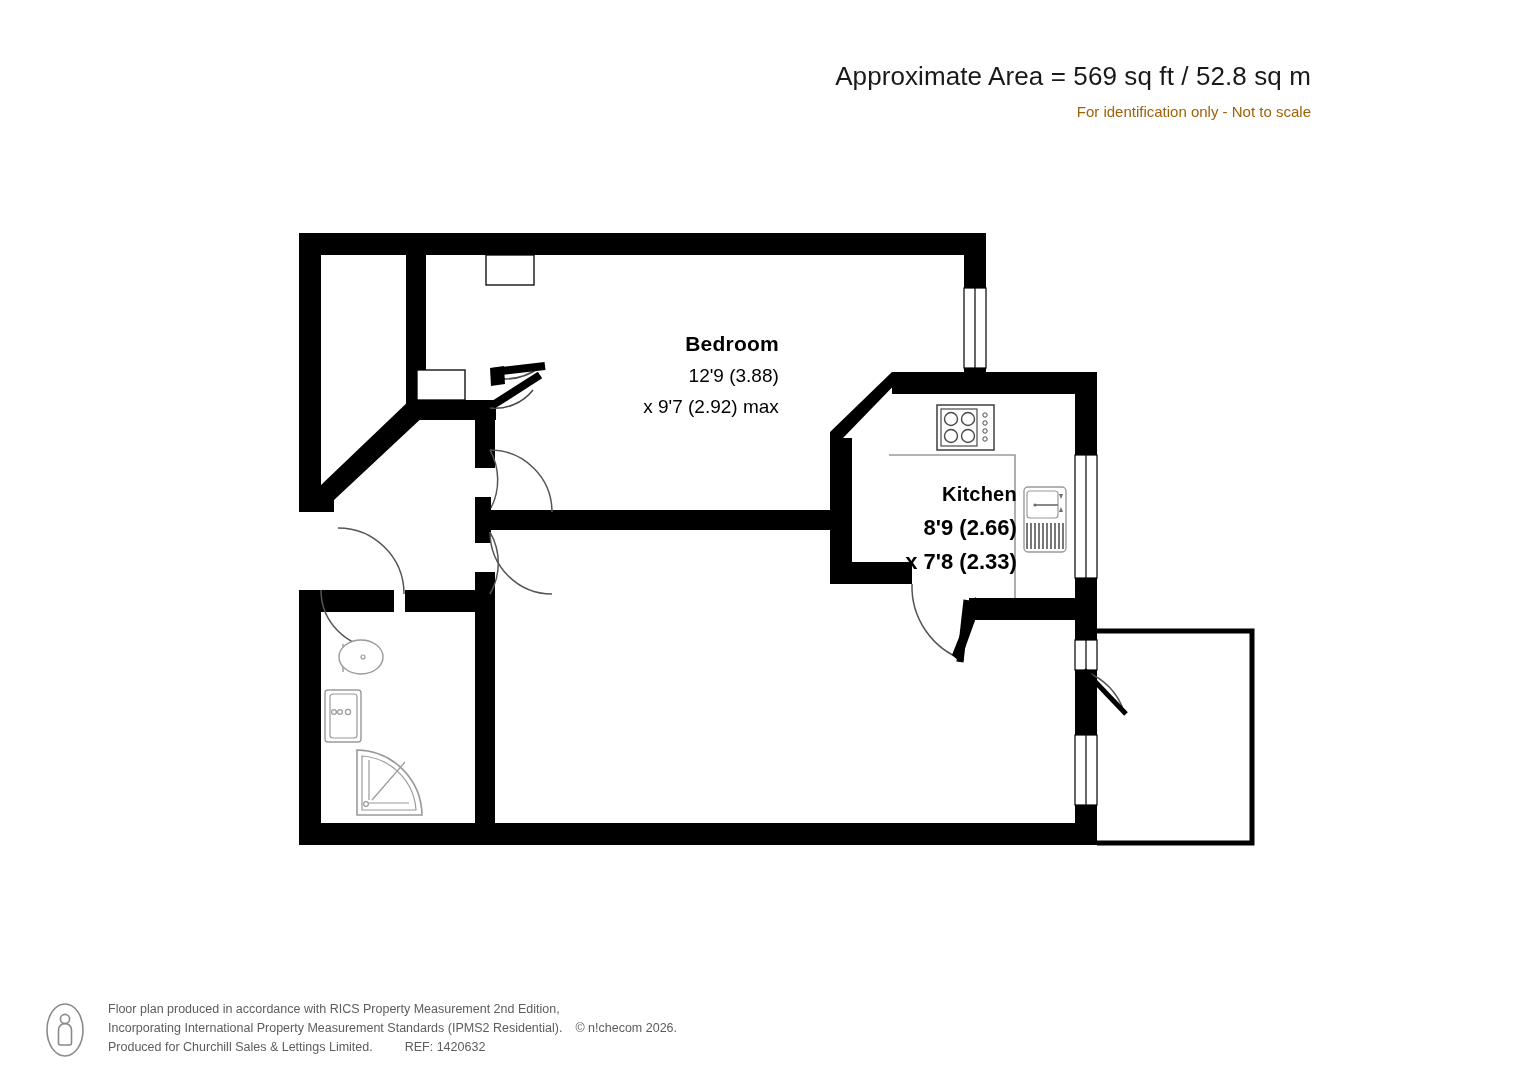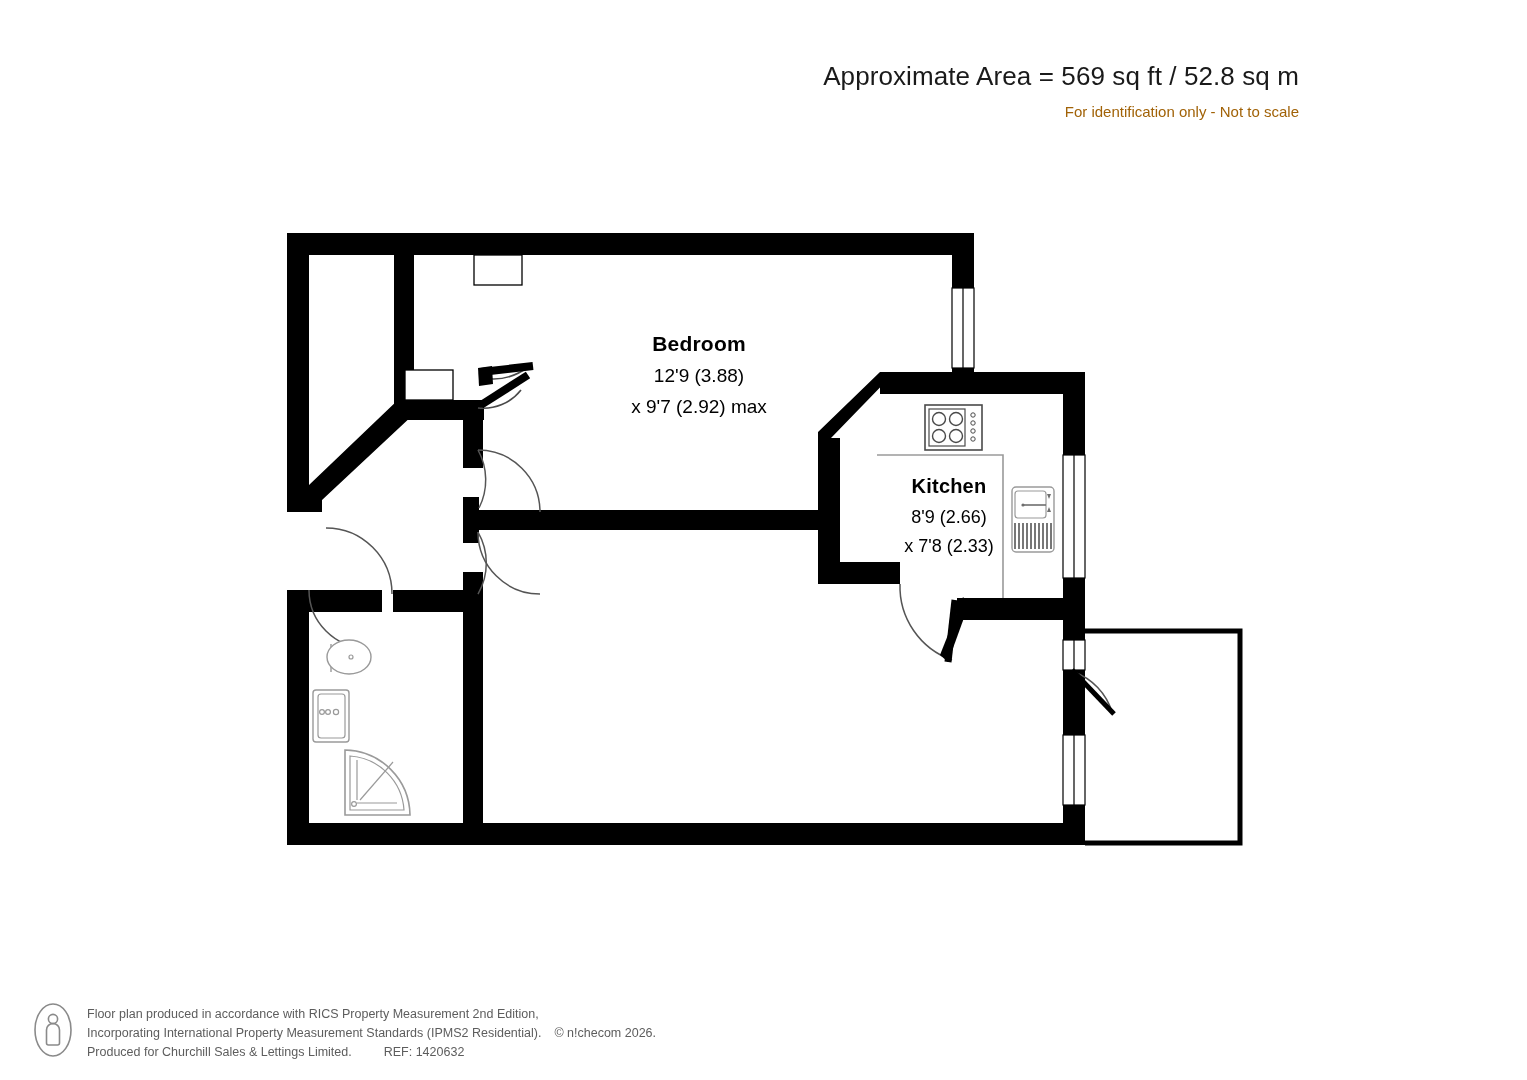--- a/index.html
+++ b/index.html
@@ -12,21 +12,21 @@
     width: 1527px;
     height: 1080px;
     position: relative;
     font-family: "Liberation Sans", sans-serif;
     color: #000000;
     overflow: hidden;
   }
 
   #plan-root {
     position: absolute;
-    left: 0; top: 0;
+    left: 12px; top: 0;
     width: 1325px;
     height: 1080px;
   }
 
   
   .header-block {
     position: absolute;
     right: 26px;
     top: 62px;
     text-align: right;
@@ -53,38 +53,38 @@
     left: 0;
     top: 0;
     width: 1527px;
     height: 1080px;
     display: block;
   }
 
   
   .room-label {
     position: absolute;
-    text-align: center;
+    text-align: right;
     line-height: 1.14;
     white-space: nowrap;
     color: #000;
     pointer-events: none;
   }
   .room-label .rl-name {
     font-size: 21px;
     font-weight: 700;
     letter-spacing: 0.2px;
   }
   .room-label .rl-dim {
     font-size: 19px;
     font-weight: 400;
     margin-top: 9px;
   }
-  .room-label.small .rl-name { font-size: 20px; }
-  .room-label.small .rl-dim { font-size: 18px; }
+  .room-label.small .rl-name { font-size: 20px; margin-top: 8px; }
+  .room-label.small .rl-dim { font-size: 22px; font-weight: bold; }
 
   #label-bedroom {
     left: 699px;
     top: 332px;
     transform: translateX(-50%);
   }
   #label-kitchen {
     left: 949px;
     top: 475px;
     transform: translateX(-50%);
@@ -94,22 +94,22 @@
     top: 645px;
     transform: translateX(-50%);
   }
 
   
   .footer-block {
     position: absolute;
     left: 33px;
     top: 1000px;
     display: flex;
-    align-items: flex-end;
-    gap: 14px;
+    align-items: flex-start;
+    gap: 23px;
   }
   .footer-icon {
     flex: 0 0 auto;
     margin-top: 2px;
   }
   .footer-text {
     font-size: 12.5px;
     line-height: 1.52;
     color: #5d5d5d;
     white-space: nowrap;

